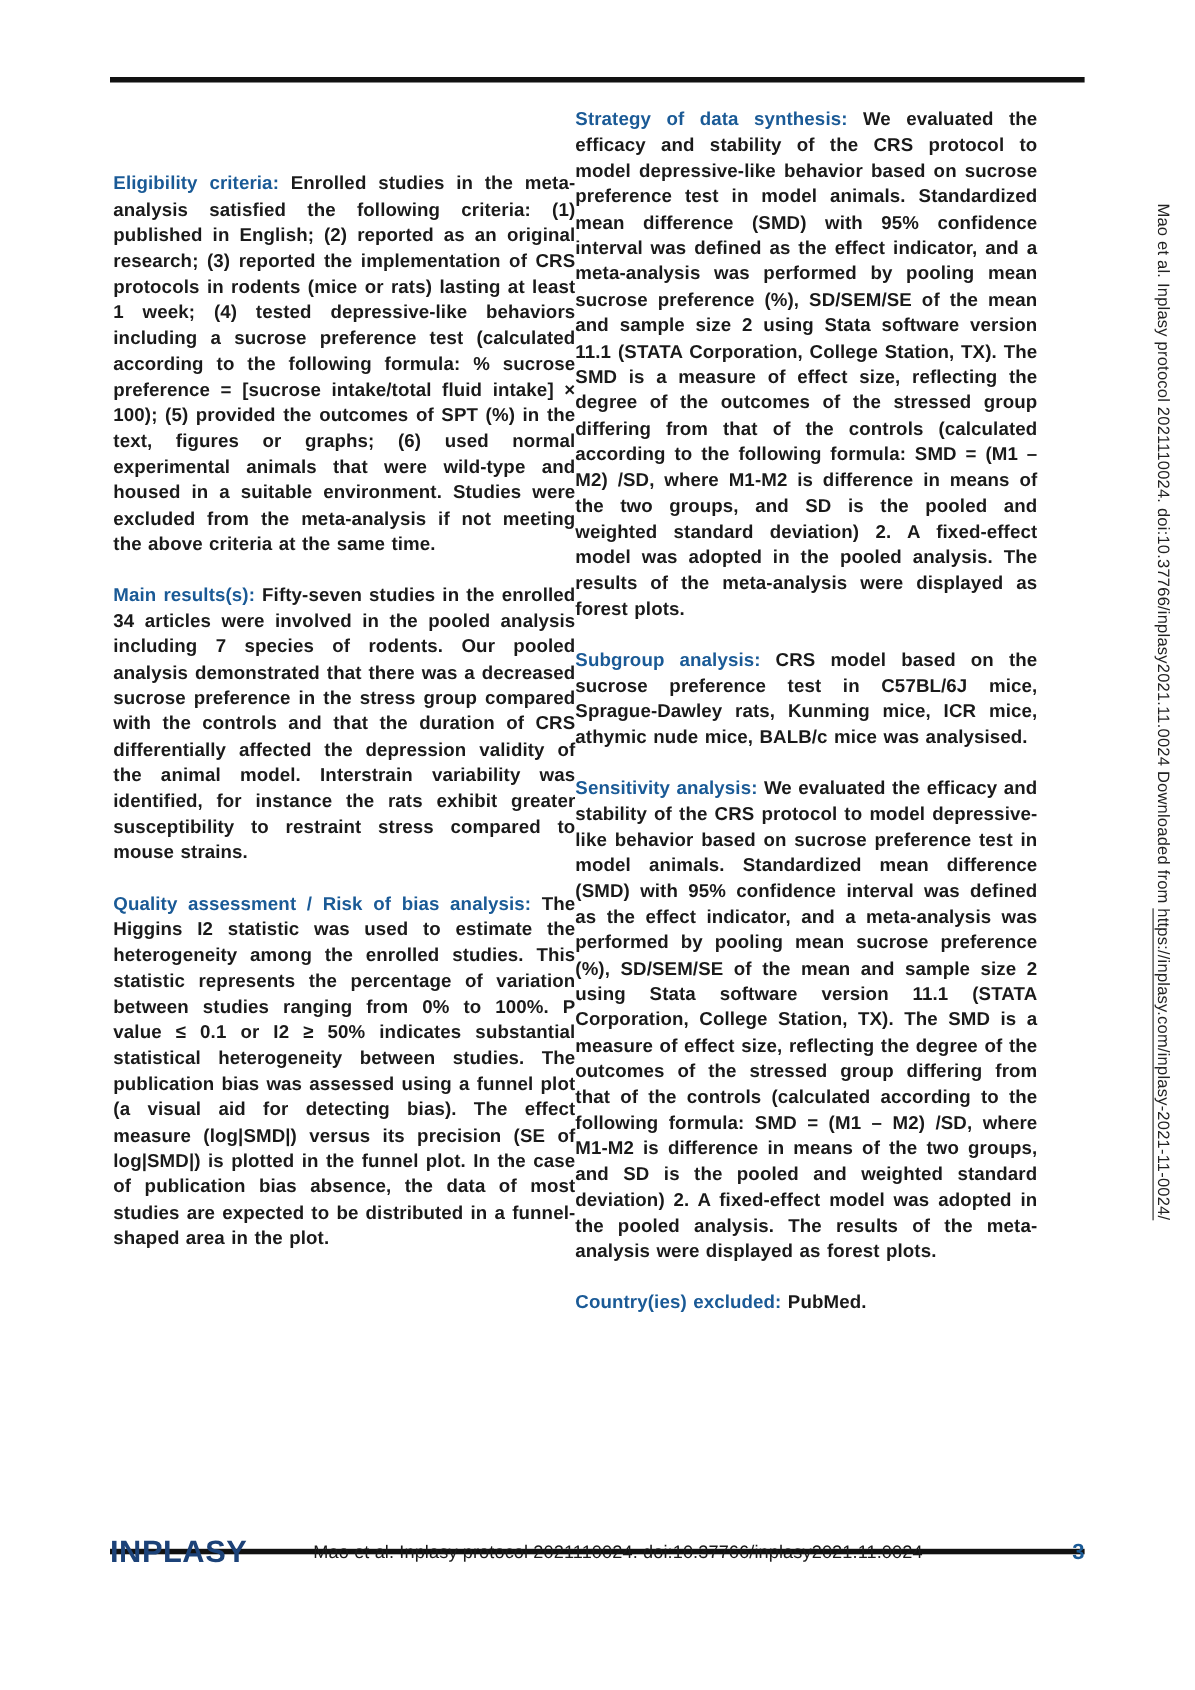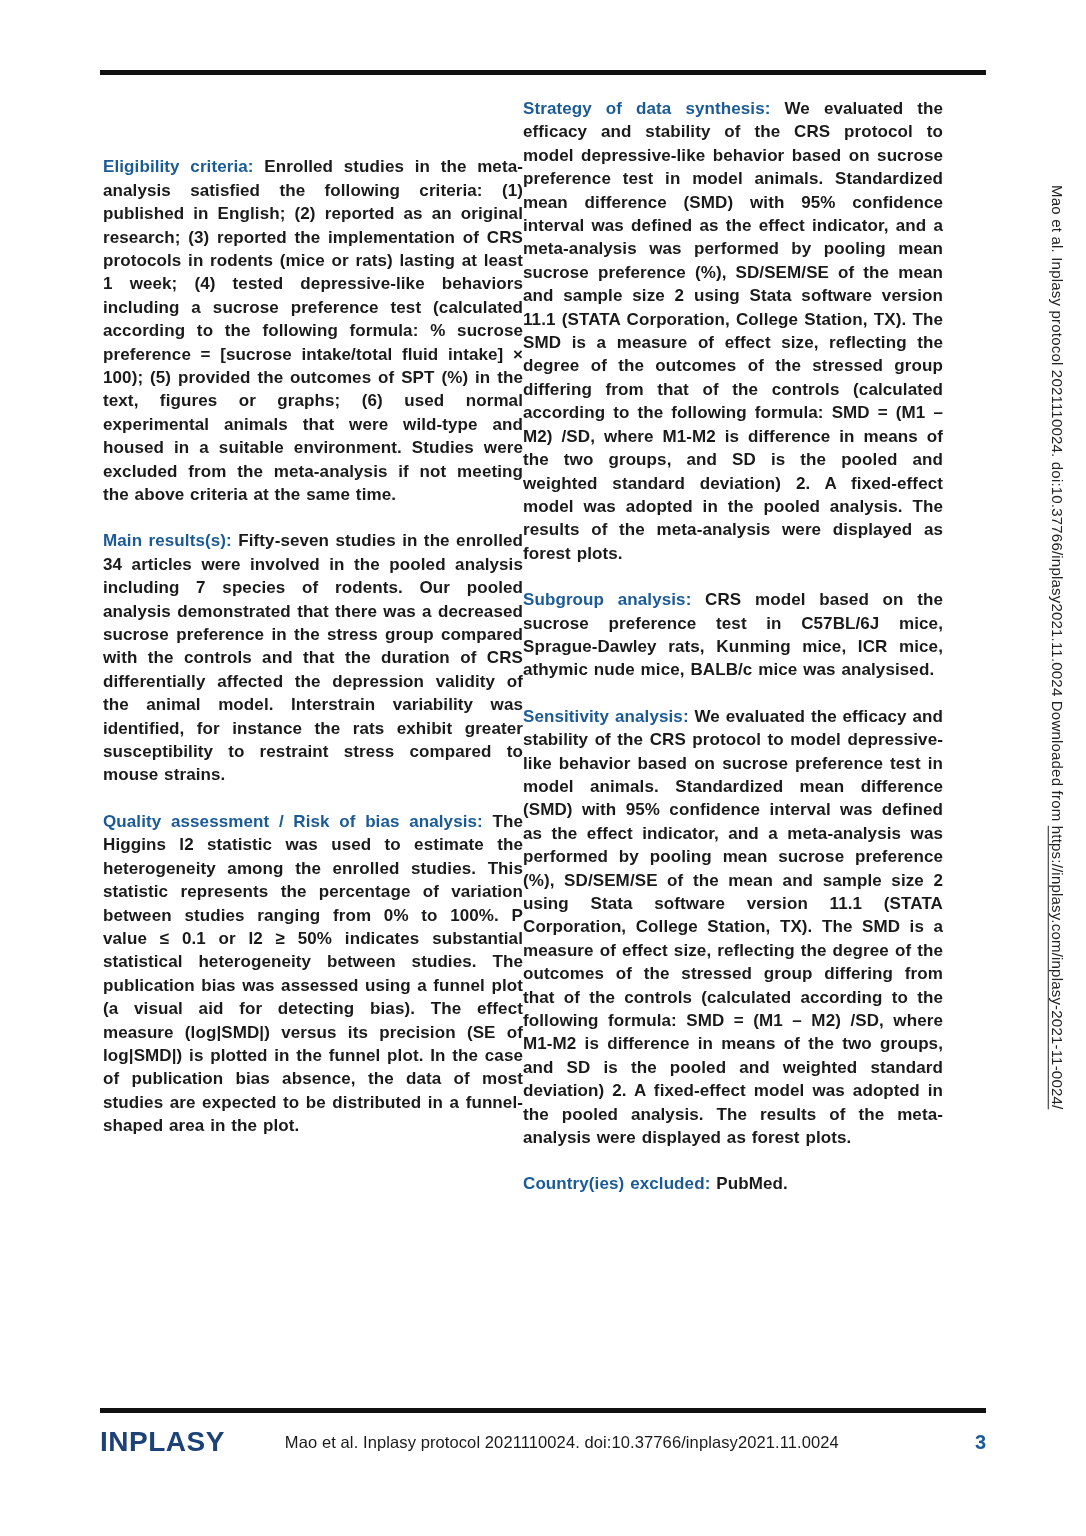--- a/index.html
+++ b/index.html
@@ -37,21 +37,21 @@
     font-size:15px; color:#222222; letter-spacing:0.2px;
     white-space:nowrap;
   }
   .vertical-note .vlink { text-decoration:underline; color:#222222; }
 
   .footer-rule {
     position:absolute; left:100px; top:1408px; width:886px; height:5px;
     background:#111111;
   }
   .footer {
-    position:absolute; left:100px; top:1420px; width:886px; height:44px;
+    position:absolute; left:100px; top:1389px; width:886px; height:44px;
     display:flex; align-items:center;
   }
   .logo {
     font-size:28px; font-weight:bold; color:#1c4278; letter-spacing:0.5px;
   }
   .citation {
     font-size:16.5px; color:#1a1a1a; margin-left:60px; letter-spacing:0.1px;
   }
   .page-number {
     margin-left:auto; font-size:20px; font-weight:bold; color:#1a5a96;

